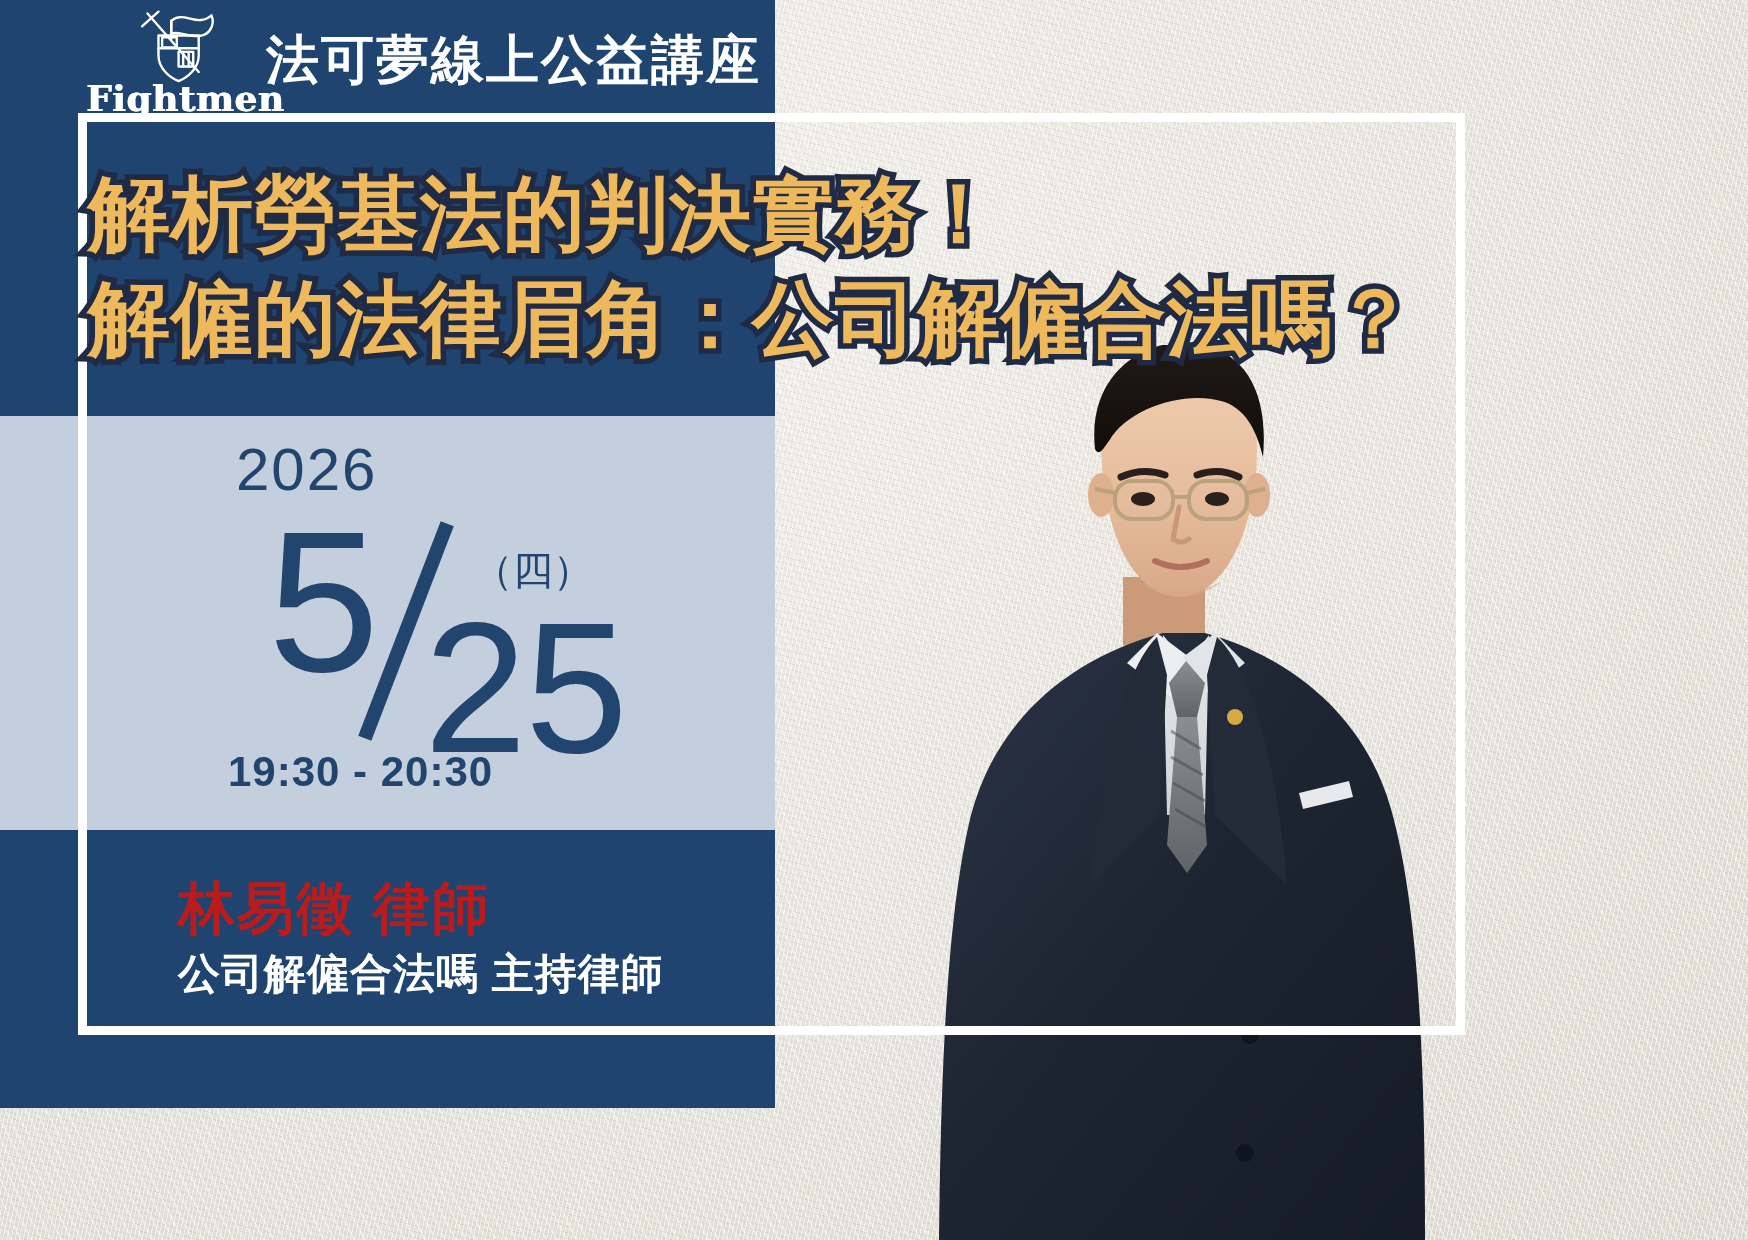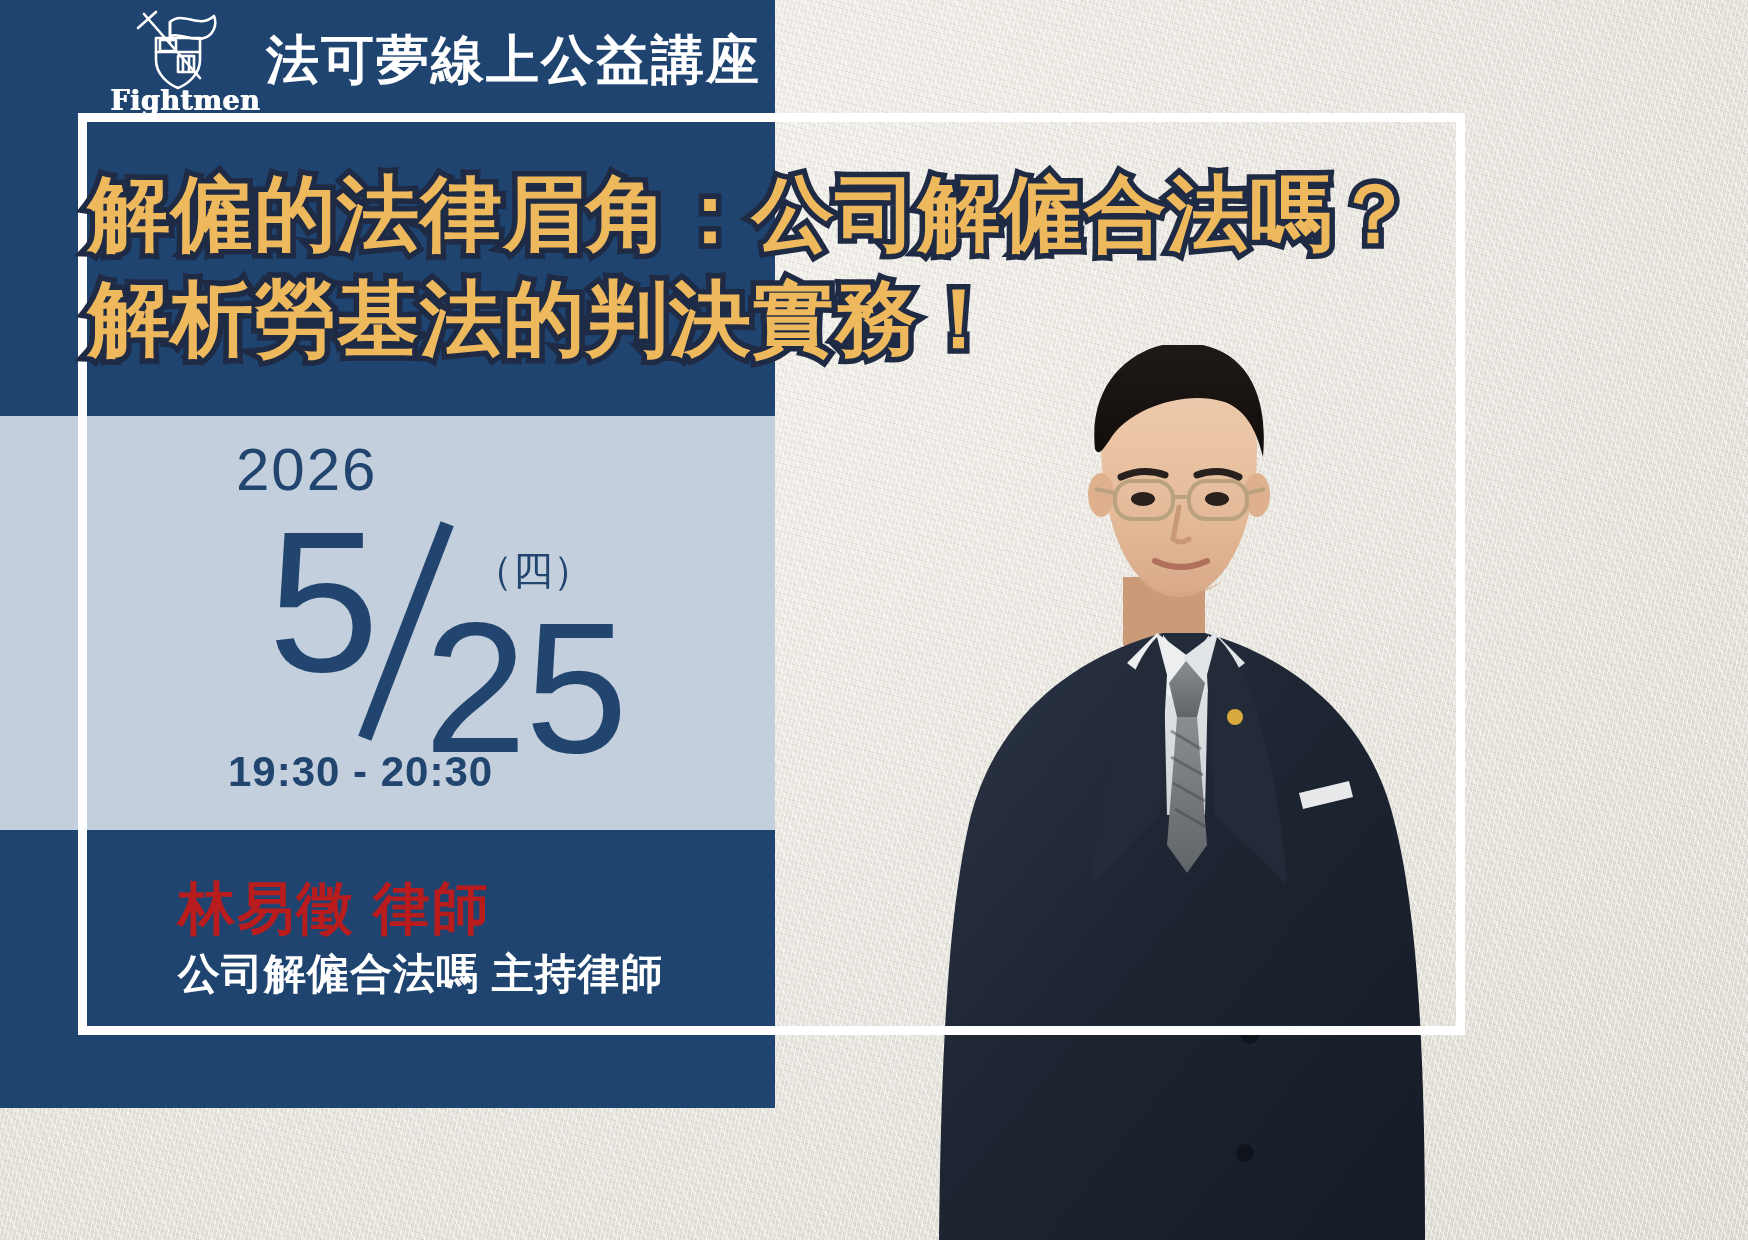--- a/index.html
+++ b/index.html
@@ -43,21 +43,21 @@
   }
 
   
   .logo{
     position:absolute;left:120px;top:8px;width:130px;height:108px;
     display:flex;flex-direction:column;align-items:center;justify-content:flex-start;
   }
   .logo svg{display:block;}
   .logo-word{
     color:#ffffff;font-family:"DejaVu Serif",serif;font-weight:bold;
-    font-size:27px;letter-spacing:.5px;line-height:1;margin-top:-3px;
+    font-size:36px;letter-spacing:.5px;line-height:1;margin-top:-3px;
     font-style:normal;
     text-shadow:1px 0 0 #fff;
   }
 
   
   .kicker{
     position:absolute;left:266px;top:33px;
     color:#ffffff;font-size:53px;font-weight:bold;letter-spacing:2px;
     white-space:nowrap;line-height:1;
     font-family:"Liberation Sans","DejaVu Sans",sans-serif;
@@ -253,22 +253,22 @@
         <line x1="57" y1="48" x2="57" y2="64"></line>
         <line x1="63" y1="48" x2="63" y2="64"></line>
       </g>
     </svg>
     <div class="logo-word">Fightmen</div>
   </div>
 
   <div class="kicker">法可夢線上公益講座</div>
 
   <div class="title">
+    <span class="line">解析勞基法的判決實務！</span>
     <span class="line">解僱的法律眉角：公司解僱合法嗎？</span>
-    <span class="line">解析勞基法的判決實務！</span>
   </div>
 
   <div class="date-wrap">
     <div class="year">2026</div>
     <div class="bigmonth">5</div>
     <div class="slash"></div>
     <div class="weekday">（四）</div>
     <div class="bigday">25</div>
     <div class="time">19:30 - 20:30</div>
   </div>

